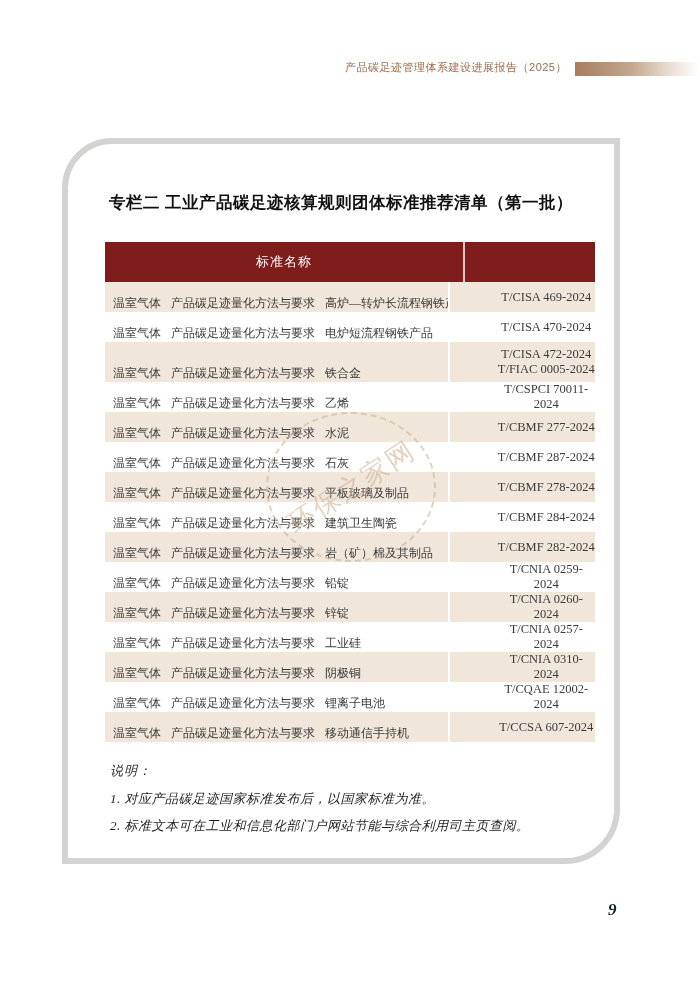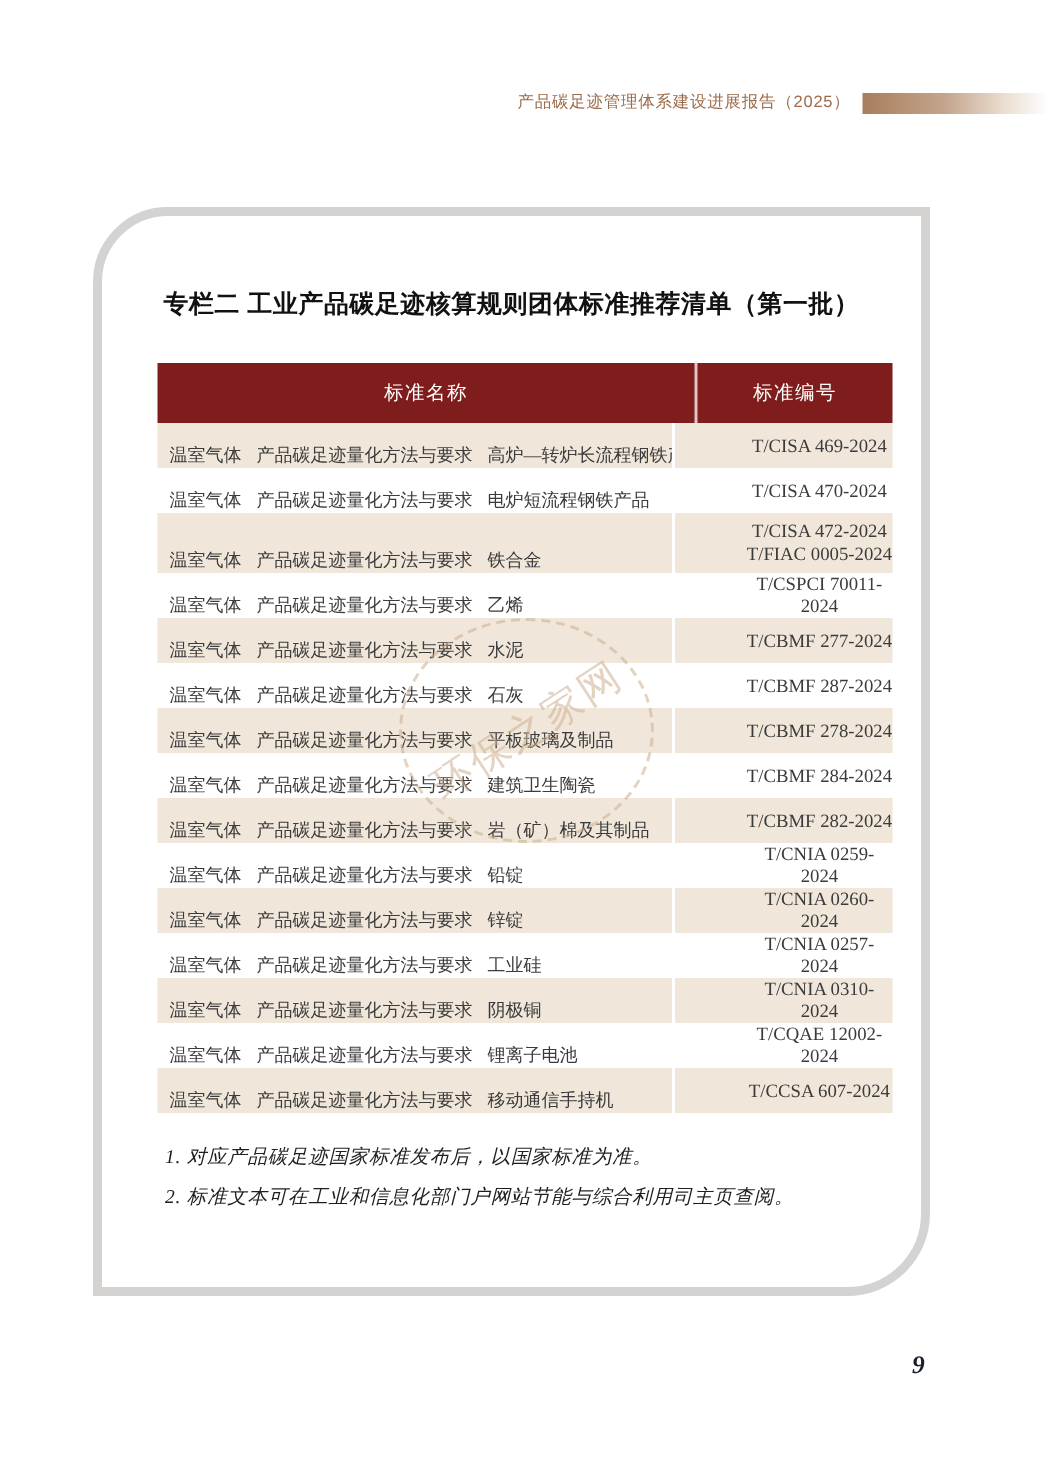--- a/index.html
+++ b/index.html
@@ -150,21 +150,20 @@
 <div class="page-header-text">产品碳足迹管理体系建设进展报告（2025）</div>
 <div class="header-bar"></div>
 
 <div class="card">
 
   <div class="card-title">专栏二 工业产品碳足迹核算规则团体标准推荐清单（第一批）</div>
 
   <div class="std-table">
     <div class="thead">
       <div class="th-name">标准名称</div>
-      <div class="th-code">标准编号</div>
     </div>
     <div>
   <div class="trow beige">
     <div class="td-name">
       <span class="seg-gas">温室气体</span>
       <span class="seg-method">产品碳足迹量化方法与要求</span>
       <span class="seg-product">高炉—转炉长流程钢铁产品</span>
     </div>
     <div class="td-code">T/CISA 469-2024</div>
   </div>
@@ -296,19 +295,20 @@
     <div class="td-code">T/CCSA 607-2024</div>
   </div>
 </div>
   </div>
 
   <div class="watermark">
     <span>环保之家网</span>
   </div>
 
   <div class="notes">
+    <div class="note-label">说明：</div>
     <div class="note-item">1. 对应产品碳足迹国家标准发布后，以国家标准为准。</div>
     <div class="note-item">2. 标准文本可在工业和信息化部门户网站节能与综合利用司主页查阅。</div>
   </div>
 
 </div>
 
 <div class="page-number">9</div>
 
 </body></html>

